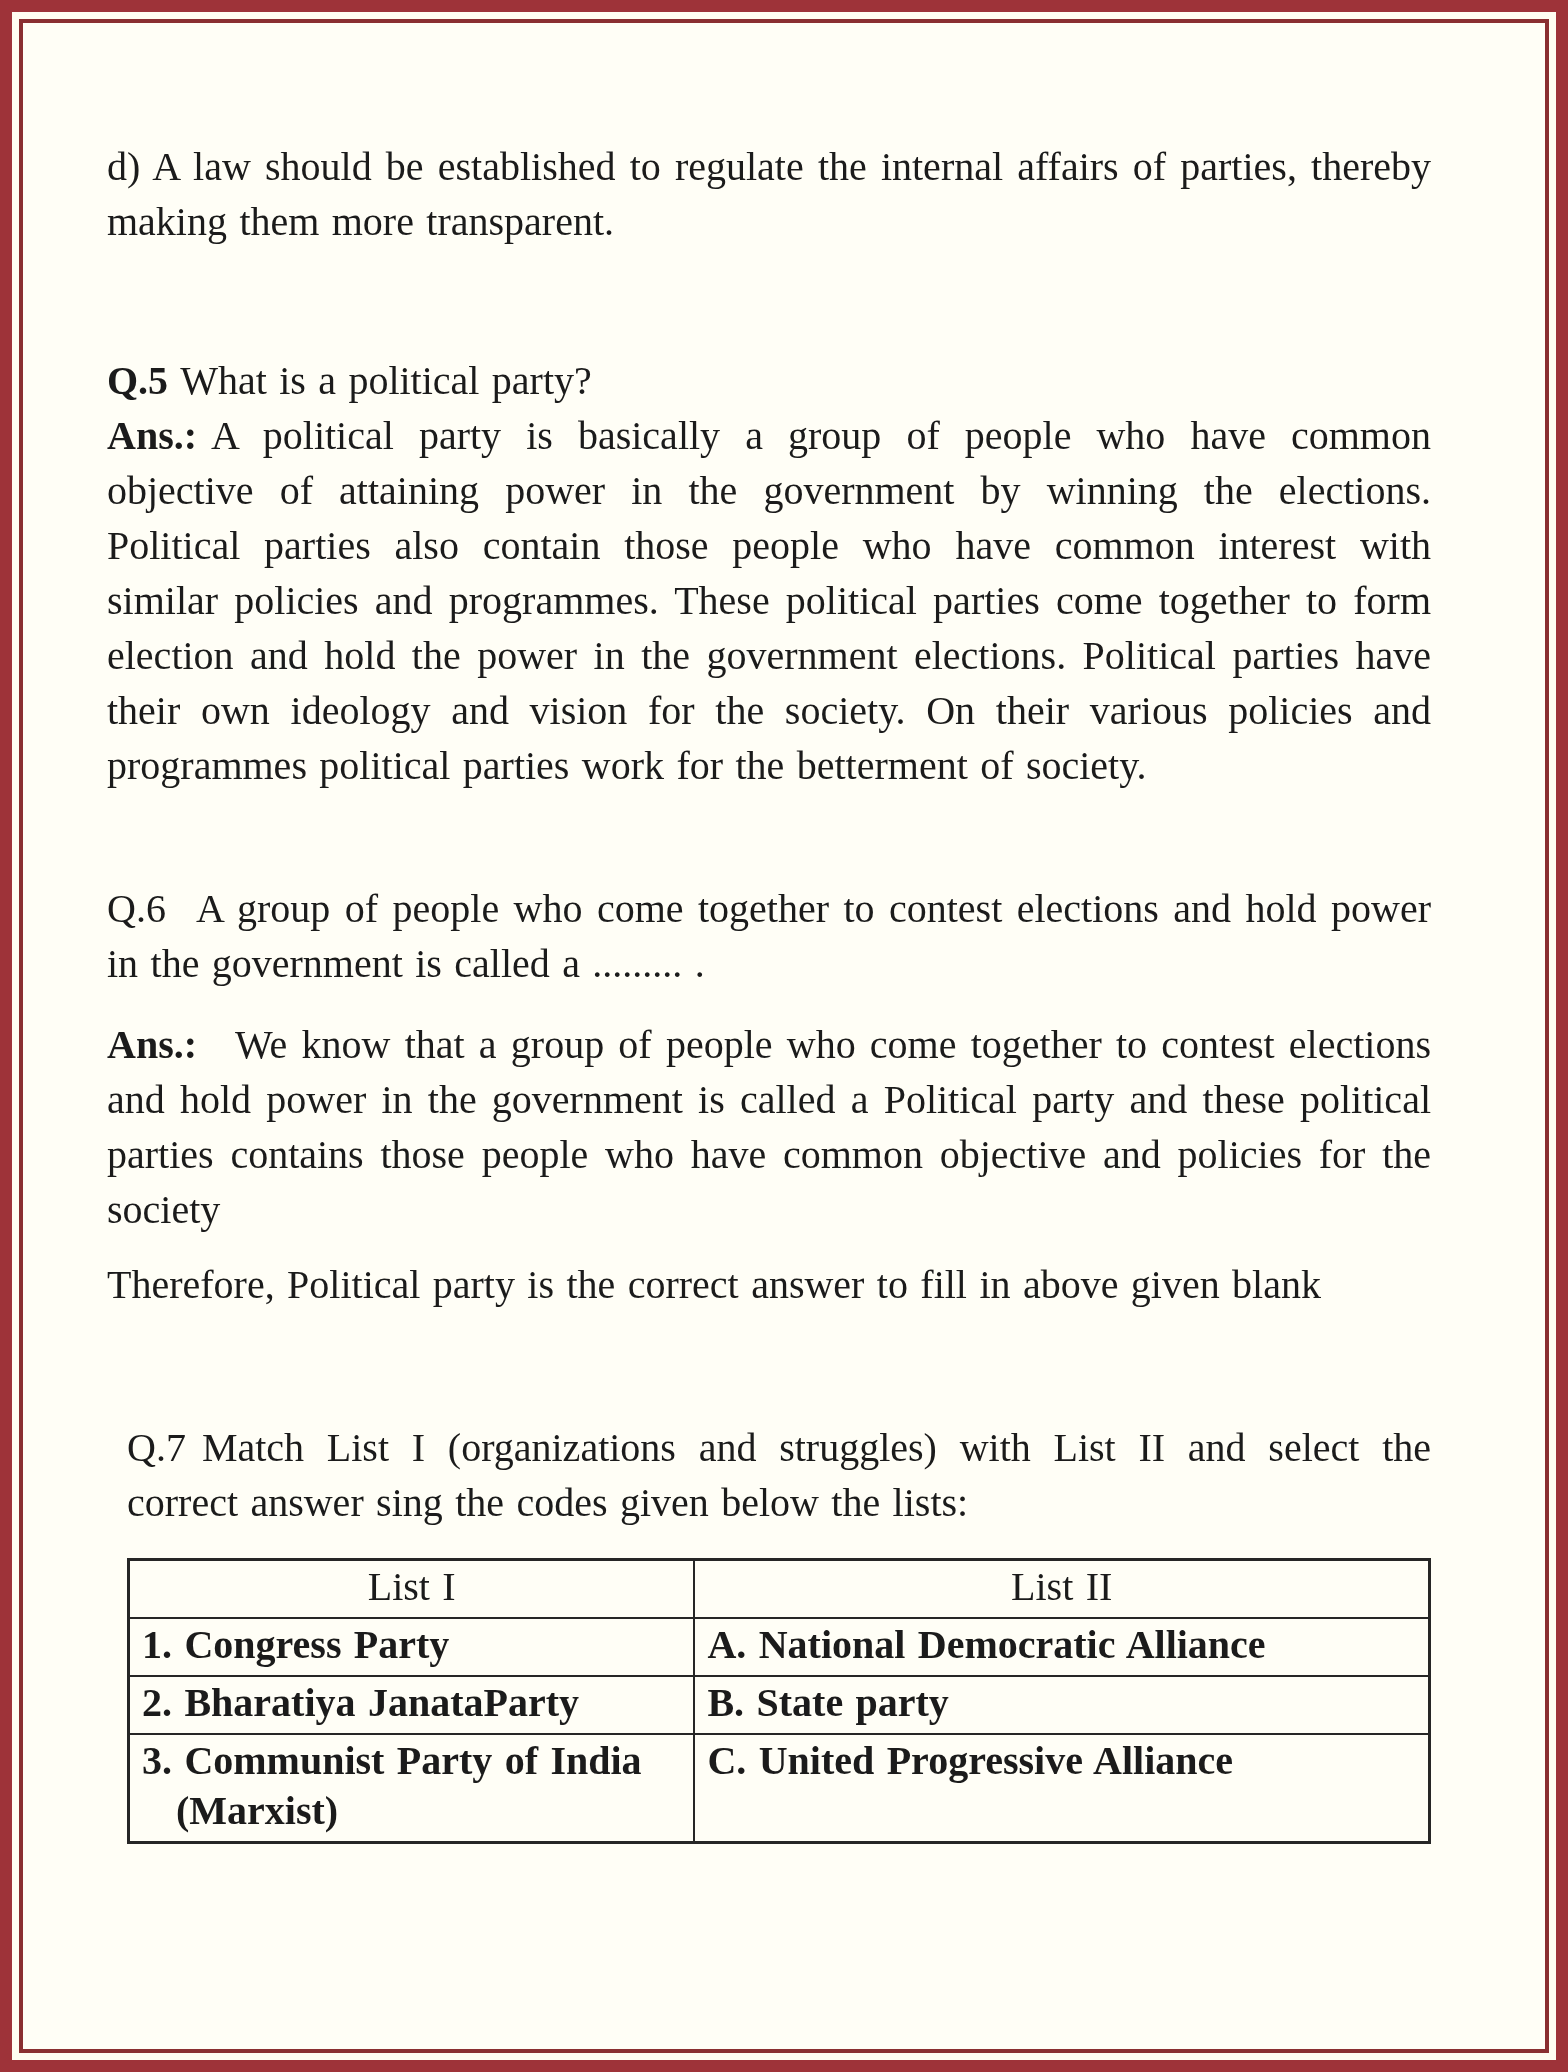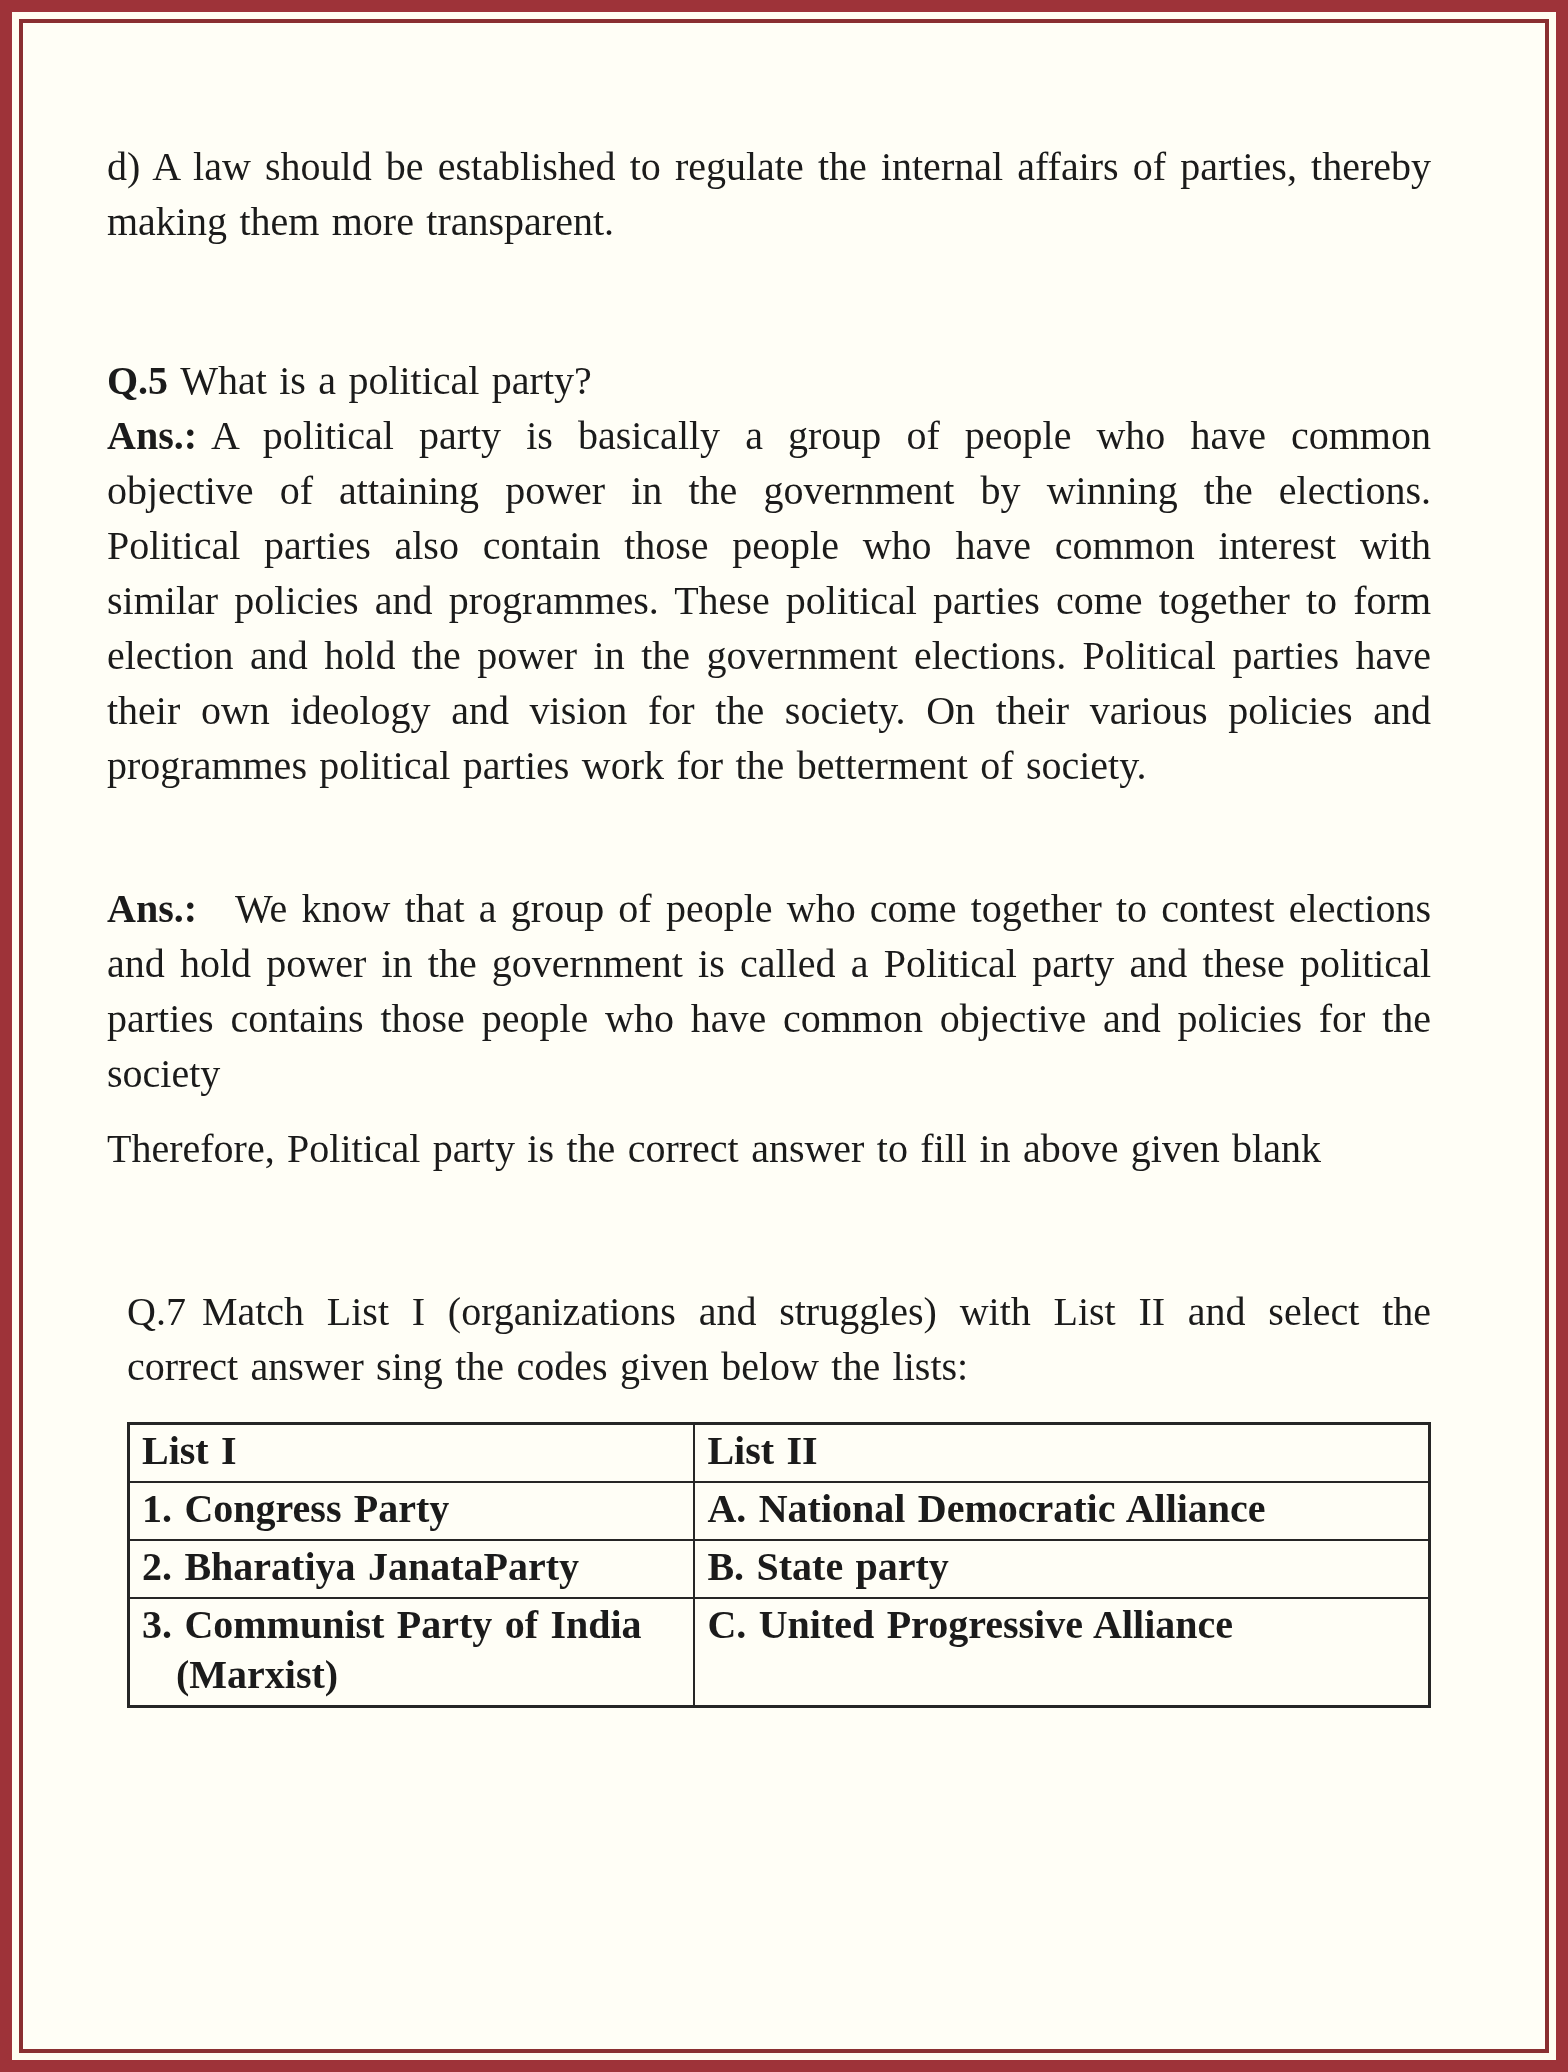--- a/index.html
+++ b/index.html
@@ -51,39 +51,40 @@
     font-size: 40px;
     line-height: 50px;
   }
   table.match th, table.match td {
     border: 2px solid #262626;
     text-align: left;
     vertical-align: top;
     padding: 1px 12px 5px 12px;
     font-weight: bold;
   }
-  table.match th { font-weight: bold; }
+  table.match th { font-weight: normal; text-align: center; }
   .col-left  { width: 43.5%; }
   .indent2 { padding-left: 34px; }
 </style>
 </head>
 <body>
 
 <div class="white-gap"></div>
 <div class="page">
   <div class="content">
 
     <p class="para">d) A law should be established to regulate the internal affairs of parties, thereby making them more transparent.</p>
 
     <div class="q5-block">
       <p class="para"><span class="lead lbl-q5">Q.5</span><span>What is a political party?</span></p>
       <p class="para"><span class="lead lbl-ans5">Ans.:</span><span>A political party is basically a group of people who have common objective of attaining power in the government by winning the elections. Political parties also contain those people who have common interest with similar policies and programmes. These political parties come together to form election and hold the power in the government elections. Political parties have their own ideology and vision for the society. On their various policies and programmes political parties work for the betterment of society.</span></p>
     </div>
 
     <div class="q6-block">
+      <p class="para"><span class="lbl-q6">Q.6</span><span>A group of people who come together to contest elections and hold power in the government is called a ......... .</span></p>
       <p class="para q6-answer"><span class="lead lbl-ans6">Ans.:</span><span>We know that a group of people who come together to contest elections and hold power in the government is called a Political party and these political parties contains those people who have common objective and policies for the society</span></p>
       <p class="para conclusion">Therefore, Political party is the correct answer to fill in above given blank</p>
     </div>
 
     <div class="q7-block">
       <p class="para"><span class="lbl-q7">Q.7</span><span>Match List I (organizations and struggles) with List II and select the correct answer sing the codes given below the lists:</span></p>
 
       <table class="match">
         <thead>
           <tr>

